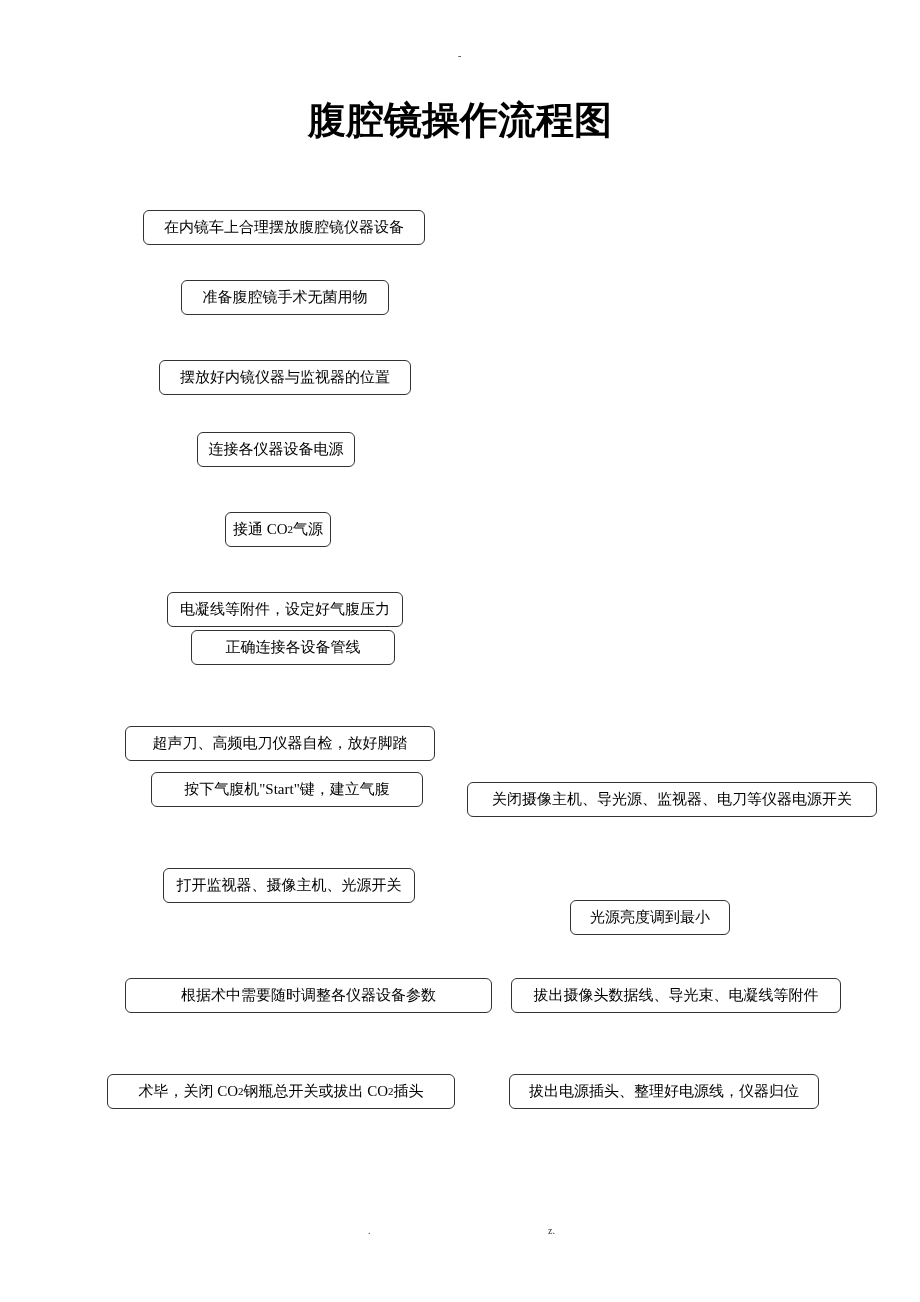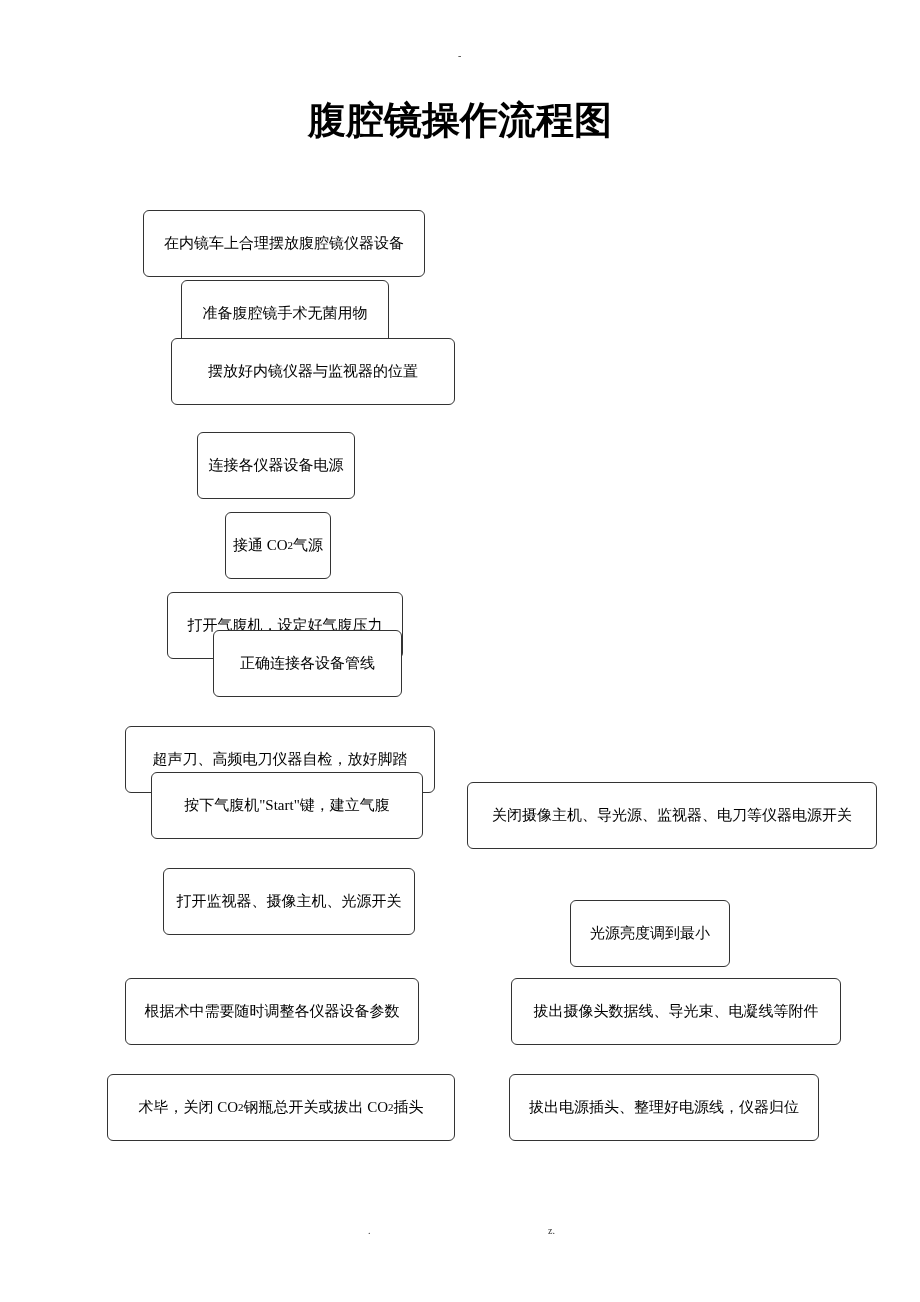--- a/index.html
+++ b/index.html
@@ -33,21 +33,21 @@
     .box {
       position: absolute;
       border: 1px solid #333;
       border-radius: 6px;
       background: #fff;
       font-size: 15px;
       color: #000;
       display: flex;
       align-items: center;
       justify-content: center;
-      padding: 22px 12px;
+      padding: 6px 12px;
       white-space: nowrap;
       line-height: 1.4;
     }
     .box sub {
       font-size: 11px;
       vertical-align: sub;
     }
     .footer-dot {
       position: absolute;
       font-size: 10px;
@@ -58,41 +58,41 @@
 <body>
 
 <div class="page-header-dot" style="left:458px; top:50px;">-</div>
 
 <div class="title">腹腔镜操作流程图</div>
 
 <div class="box" style="left:143px; top:210px; width:282px;">在内镜车上合理摆放腹腔镜仪器设备</div>
 
 <div class="box" style="left:181px; top:280px; width:208px;">准备腹腔镜手术无菌用物</div>
 
-<div class="box" style="left:159px; top:338px; width:284px;margin-left:12px;">摆放好内镜仪器与监视器的位置</div>
+<div class="box" style="left:159px; top:360px; width:252px;">摆放好内镜仪器与监视器的位置</div>
 
 <div class="box" style="left:197px; top:432px; width:158px;">连接各仪器设备电源</div>
 
 <div class="box" style="left:225px; top:512px; width:106px;">
   <span>接通 CO</span>
     <sub>2</sub>
     <span> 气源</span>
 </div>
 
-<div class="box" style="left:167px; top:592px; width:236px;">打开气腹机，设定好气腹压力</div>
+<div class="box" style="left:167px; top:592px; width:236px;">电凝线等附件，设定好气腹压力</div>
 
-<div class="box" style="left:213px; top:630px; width:189px;">正确连接各设备管线</div>
+<div class="box" style="left:191px; top:630px; width:204px;">正确连接各设备管线</div>
 
 <div class="box" style="left:125px; top:726px; width:310px;text-align:right;">超声刀、高频电刀仪器自检，放好脚踏</div>
 
 <div class="box" style="left:151px; top:772px; width:272px;">按下气腹机"Start"键，建立气腹</div>
 
 <div class="box" style="left:163px; top:868px; width:252px;">打开监视器、摄像主机、光源开关</div>
 
-<div class="box" style="left:125px; top:978px; width:294px;">根据术中需要随时调整各仪器设备参数</div>
+<div class="box" style="left:125px; top:978px; width:367px;">根据术中需要随时调整各仪器设备参数</div>
 
 <div class="box" style="left:107px; top:1074px; width:348px;">
   <span>术毕，关闭 CO</span>
     <sub>2</sub>
     <span> 钢瓶总开关或拔出 CO</span>
     <sub>2</sub>
     <span> 插头</span>
 </div>
 
 <div class="box" style="left:467px; top:782px; width:410px;">关闭摄像主机、导光源、监视器、电刀等仪器电源开关</div>

